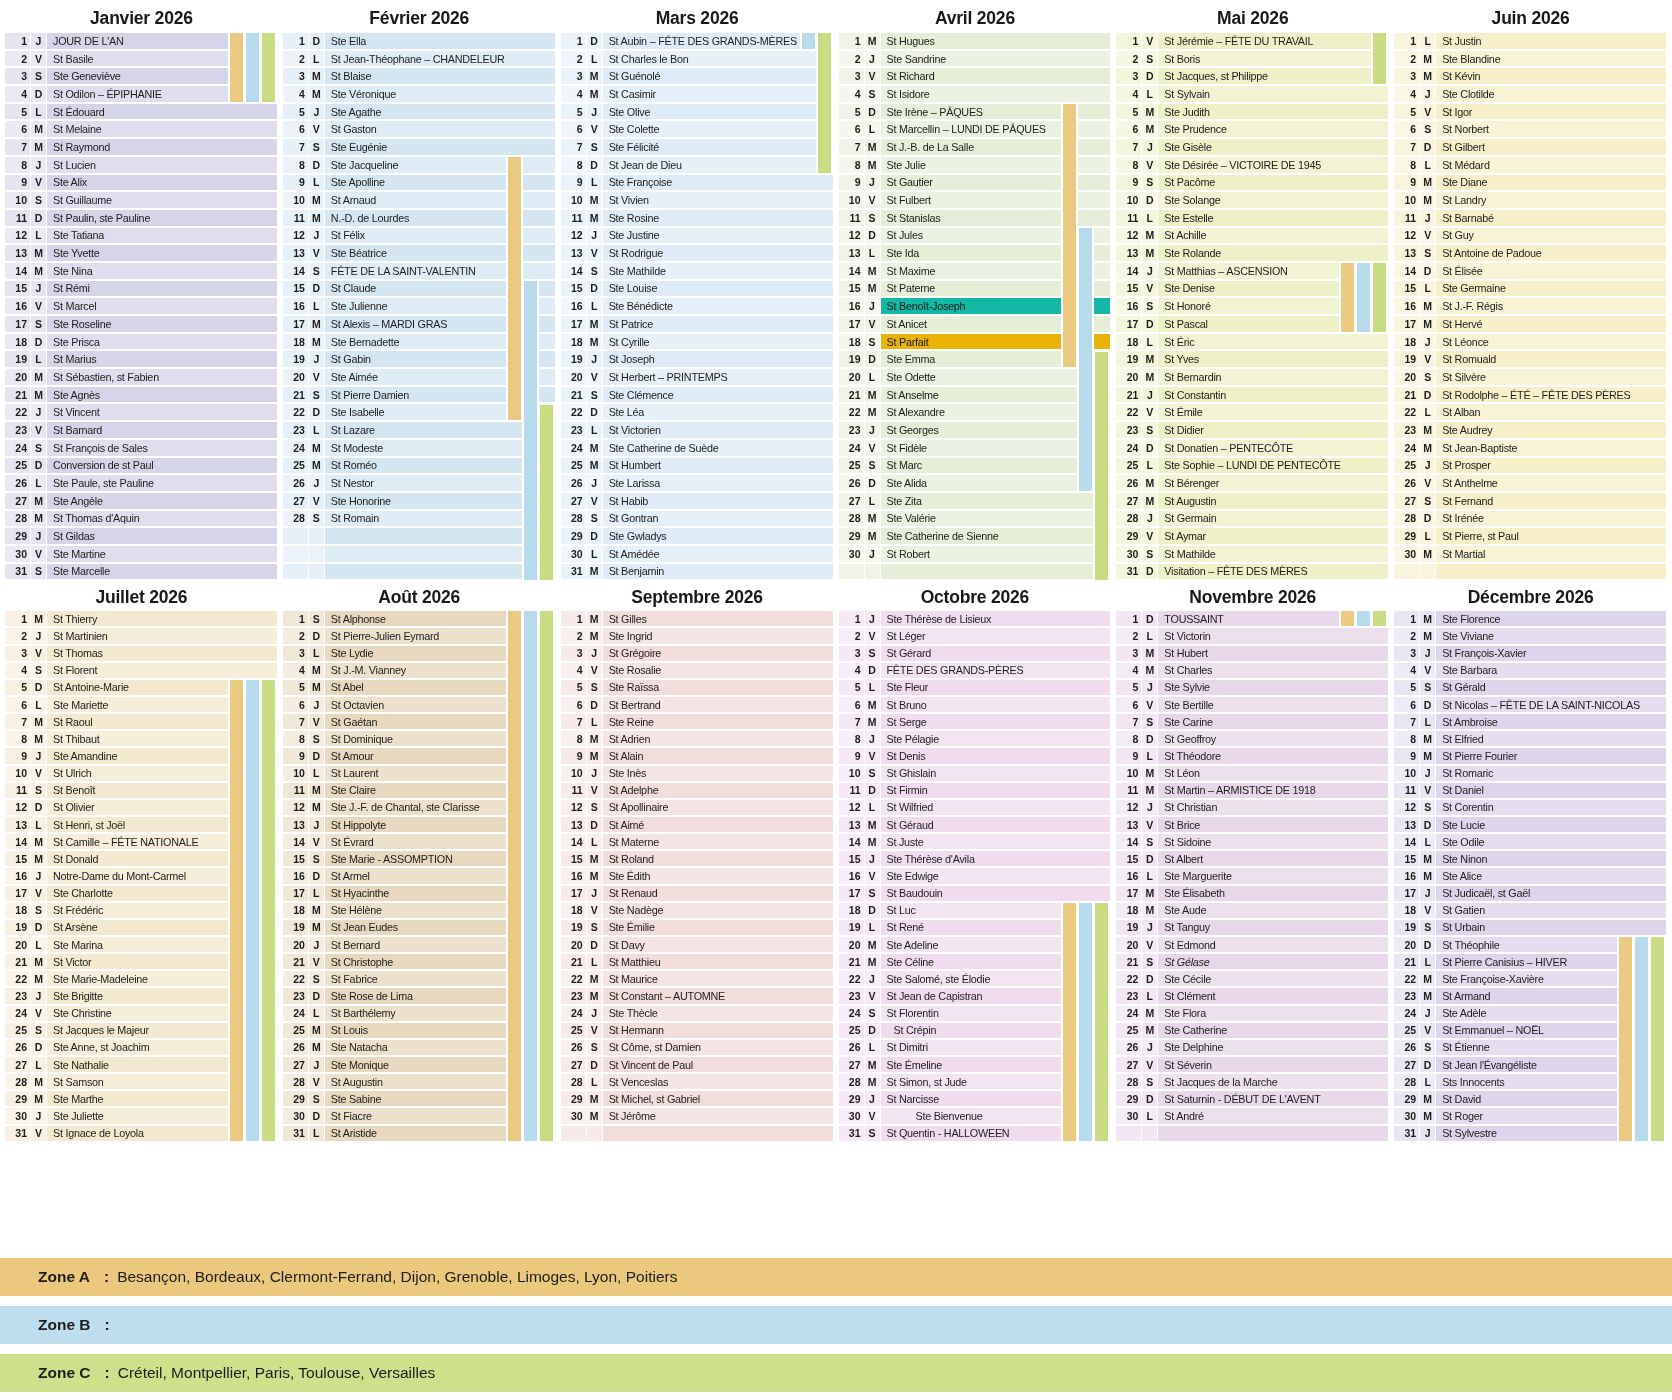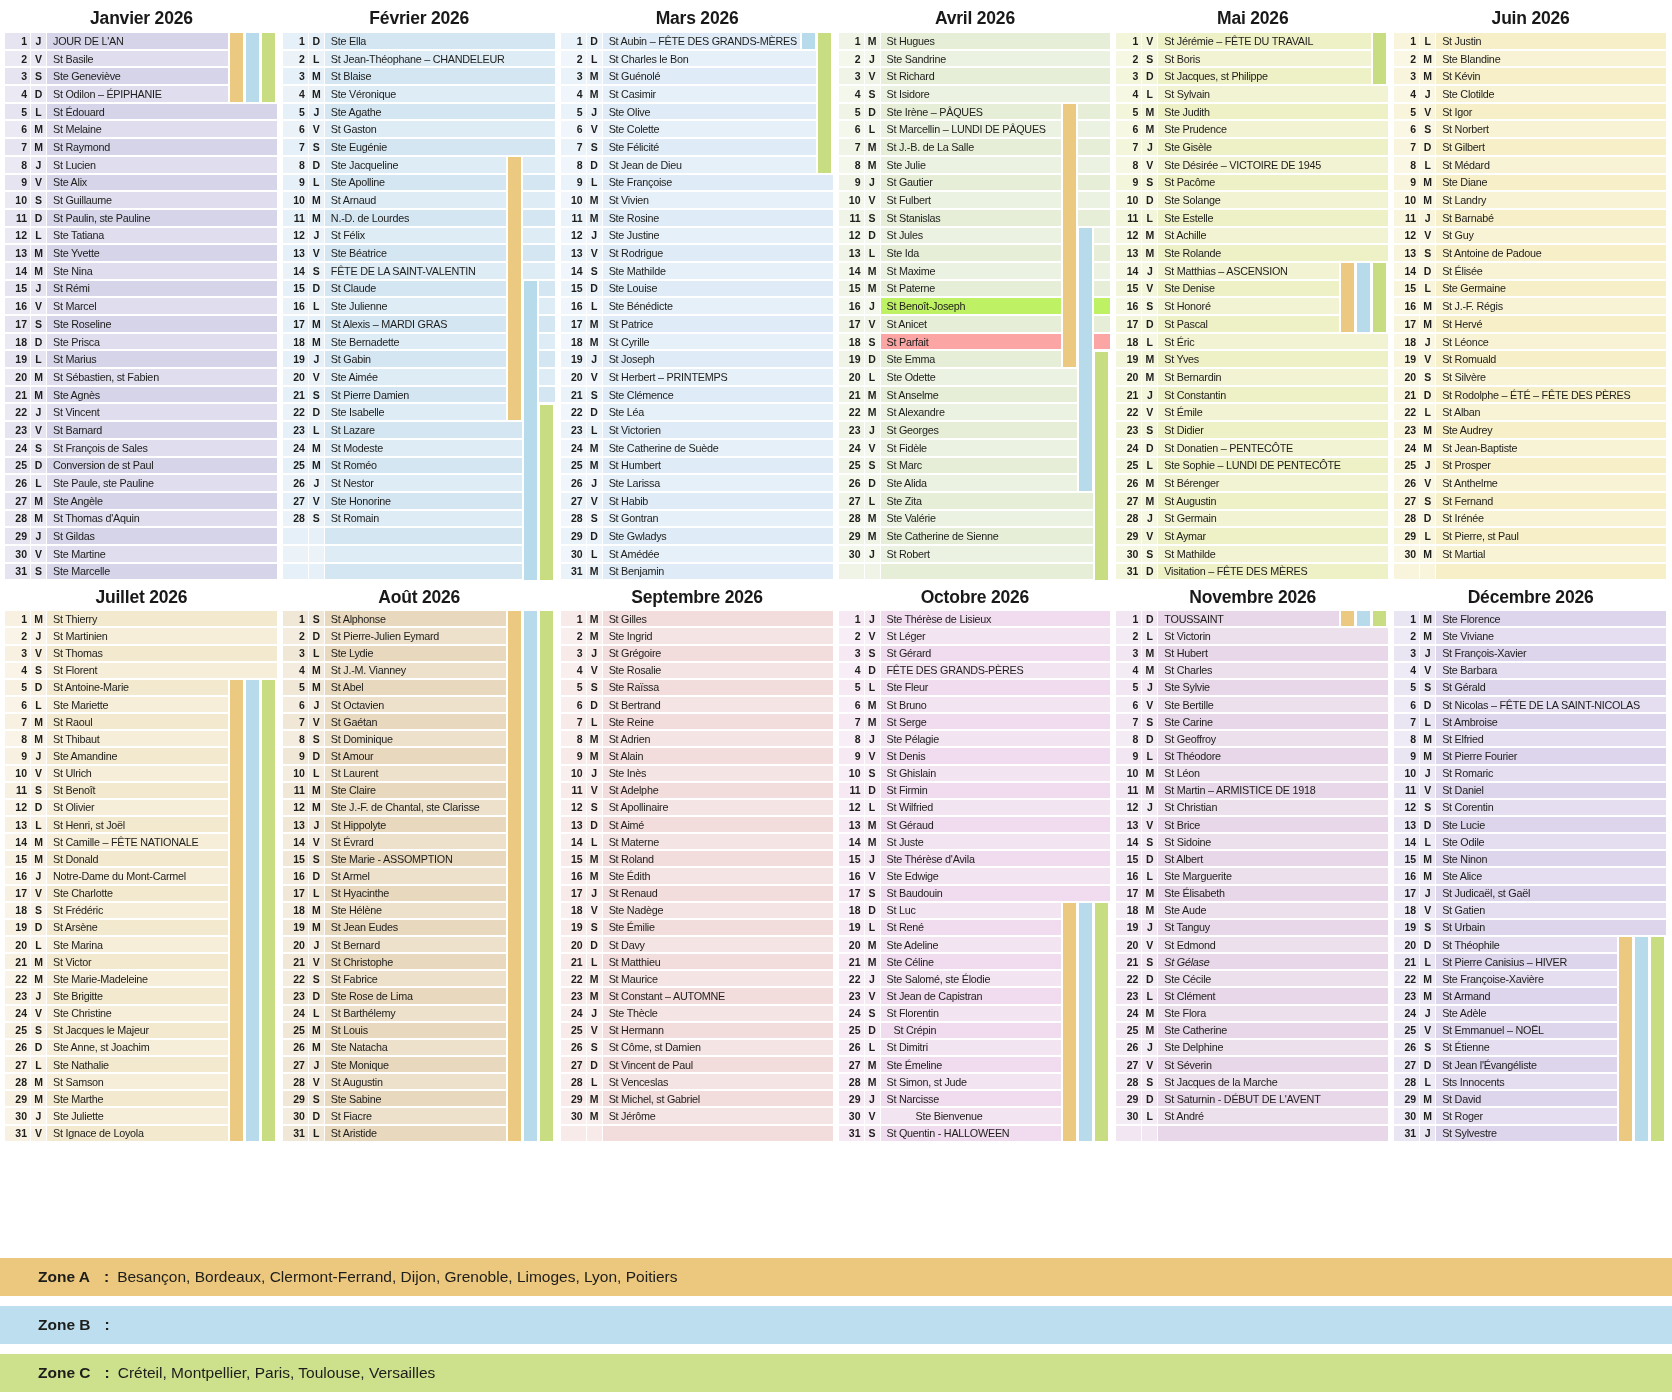--- a/index.html
+++ b/index.html
@@ -593,31 +593,31 @@
               <div class="cell dname" style="background: rgb(236, 242, 225);">St Maxime</div>
             </div>
             <div class="drow">
               <div class="cell dnum" style="background: rgb(240, 244, 231);">15</div>
               <div class="cell dlet" style="background: rgb(240, 244, 231);">M</div>
               <div class="cell dname" style="background: rgb(230, 238, 216);">St Paterne</div>
             </div>
             <div class="drow">
               <div class="cell dnum" style="background: rgb(243, 247, 236);">16</div>
               <div class="cell dlet" style="background: rgb(243, 247, 236);">J</div>
-              <div class="cell dname" style="background: #bef264;">St Benoît-Joseph</div>
+              <div class="cell dname" style="background: #14b8a6;">St Benoît-Joseph</div>
             </div>
             <div class="drow">
               <div class="cell dnum" style="background: rgb(240, 244, 231);">17</div>
               <div class="cell dlet" style="background: rgb(240, 244, 231);">V</div>
               <div class="cell dname" style="background: rgb(230, 238, 216);">St Anicet</div>
             </div>
             <div class="drow">
               <div class="cell dnum" style="background: rgb(243, 247, 236);">18</div>
               <div class="cell dlet" style="background: rgb(243, 247, 236);">S</div>
-              <div class="cell dname" style="background: #fca5a5; text-align: center;">St Parfait</div>
+              <div class="cell dname" style="background: #eab308; text-align: center;">St Parfait</div>
             </div>
             <div class="drow">
               <div class="cell dnum" style="background: rgb(240, 244, 231);">19</div>
               <div class="cell dlet" style="background: rgb(240, 244, 231);">D</div>
               <div class="cell dname" style="background: rgb(230, 238, 216);">Ste Emma</div>
             </div>
             <div class="drow">
               <div class="cell dnum" style="background: rgb(243, 247, 236);">20</div>
               <div class="cell dlet" style="background: rgb(243, 247, 236);">L</div>
               <div class="cell dname" style="background: rgb(236, 242, 225);">Ste Odette</div>

